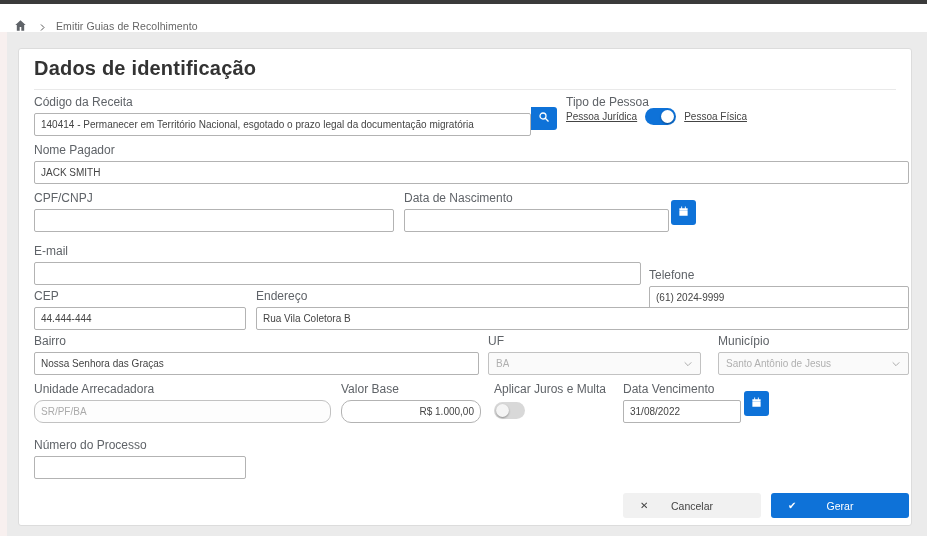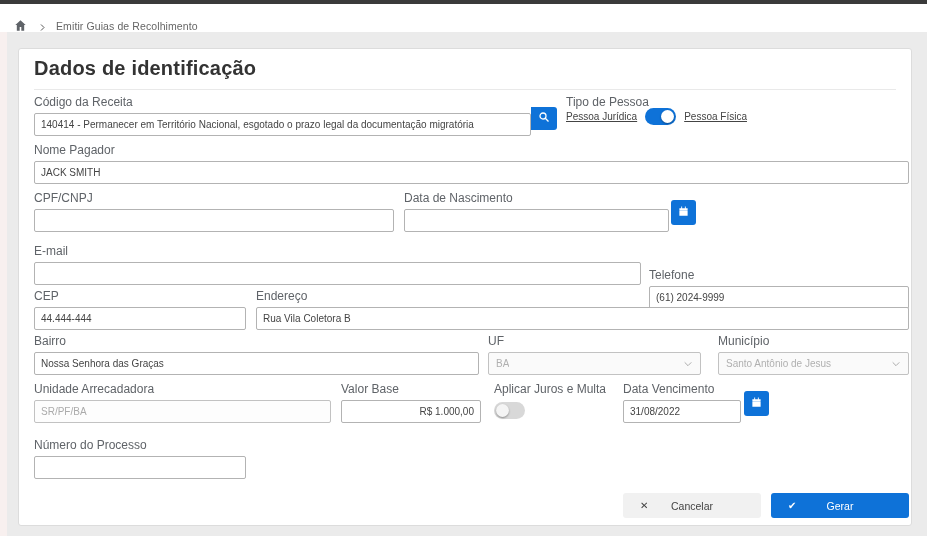--- a/index.html
+++ b/index.html
@@ -18,22 +18,22 @@
   .leftstrip{position:absolute;left:0;top:32px;width:7px;height:504px;background:#f8f0ef;}
   .card{position:absolute;left:18px;top:48px;width:894px;height:478px;background:#fff;
     border:1px solid #dcdcdc;border-radius:3px;box-sizing:border-box;}
   .card *{box-sizing:border-box;}
   .ttl{position:absolute;left:15px;top:8px;font-size:20px;font-weight:bold;color:#333;letter-spacing:.2px;}
   .ttl-divider{position:absolute;left:15px;top:40px;width:862px;height:1px;background:#e9e9e9;}
   .fld{position:absolute;}
   .fld label{display:block;font-size:12px;color:#5f6368;margin-bottom:4px;white-space:nowrap;}
   .fld input{display:block;width:100%;height:23px;border:1px solid #b3b3b3;border-radius:2px;
     padding:0 6px;font-size:10px;color:#444;font-family:"Liberation Sans",sans-serif;background:#fff;outline:none;}
-  input.num{text-align:right;}
-  input.dis{color:#ababab;background:#fdfdfd;border-color:#c2c2c2;}
+  input.num{text-align:right;border-radius:10px;}
+  input.dis{color:#ababab;background:#fdfdfd;border-color:#c2c2c2;border-radius:9px;}
   .selectbox{display:flex;align-items:center;justify-content:space-between;height:23px;
     border:1px solid #c2c2c2;border-radius:2px;padding:0 7px;background:#fafafa;cursor:pointer;}
   .selectbox .sel-val{font-size:10px;color:#b0b0b0;overflow:hidden;white-space:nowrap;}
   .sel-chev{display:inline-flex;width:10px;height:10px;flex:none;}
   .sq-btn{position:absolute;background:#0e72d8;border:none;display:flex;align-items:center;
     justify-content:center;cursor:pointer;padding:0;}
   .search-btn{left:512px;top:58px;width:26px;height:23px;border-radius:0 3px 3px 0;}
   .cal-btn{width:25px;height:25px;border-radius:3px;}
   .toggle{position:relative;width:31px;height:17px;border-radius:9px;flex:none;cursor:pointer;}
   .toggle .knob{position:absolute;top:2px;width:13px;height:13px;border-radius:50%;background:#fff;

